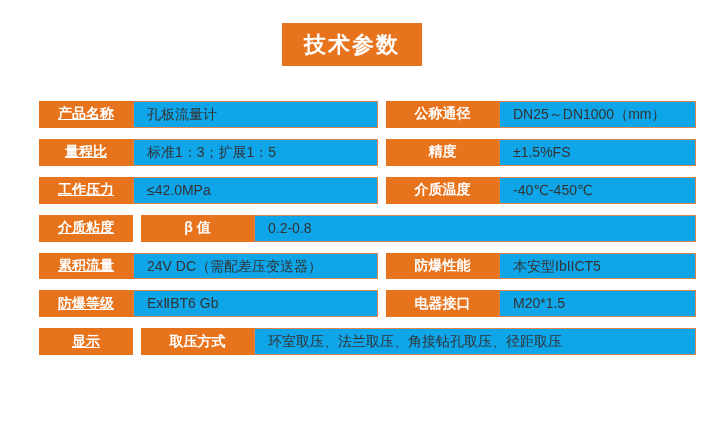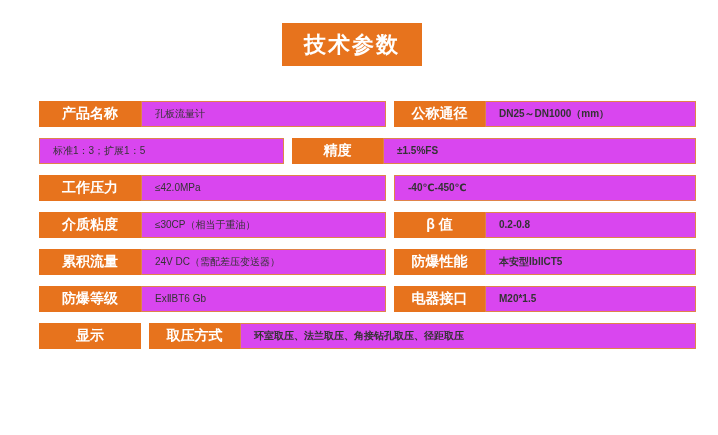--- a/index.html
+++ b/index.html
@@ -36,34 +36,34 @@
   }
   .cell-label {
     background: #e7731d;
     color: #ffffff;
     font-size: 14px;
     font-weight: bold;
     display: flex; align-items: center; justify-content: center;
     text-align: center;
     flex: 0 0 auto;
   }
-  .cell-label.l1 { width: 102px; }
-  .cell-label.l2 { width: 91px; }
+  .cell-label.l1 { width: 94px; text-decoration: underline; }
+  .cell-label.l2 { width: 113px; }
   .cell-value {
-    background: #d946ef;
+    background: #0ea5e9;
     border: 1.5px solid #e0834a;
     color: #333333;
-    font-size: 10px;
+    font-size: 14px;
     display: flex; align-items: center;
     padding: 3px 6px 3px 13px;
     line-height: 1.35;
     white-space: pre-line;
   }
   .cell-value.v1 { width: 245px; flex: 0 0 auto; }
-  .cell-value.v2 { flex: 1 1 auto; font-weight: bold; }
+  .cell-value.v2 { flex: 1 1 auto; }
   .cell-value.vfull { flex: 1 1 auto; }
   .col-gap { width: 6px; flex: 0 0 auto; }
 </style>
 </head>
 <body>
 
 <div class="title-box">
   <span>技术参数</span>
 </div>
 
@@ -71,36 +71,37 @@
 
   <div class="row">
     <div class="cell-label l1">产品名称</div>
     <div class="cell-value v1">孔板流量计</div>
     <div class="col-gap"></div>
     <div class="cell-label l2">公称通径</div>
     <div class="cell-value v2">DN25～DN1000（mm）</div>
   </div>
 
   <div class="row">
+    <div class="cell-label l1">量程比</div>
     <div class="cell-value v1">标准1：3；扩展1：5</div>
     <div class="col-gap"></div>
     <div class="cell-label l2">精度</div>
     <div class="cell-value v2">±1.5%FS</div>
   </div>
 
   <div class="row">
     <div class="cell-label l1">工作压力</div>
     <div class="cell-value v1">≤42.0MPa</div>
     <div class="col-gap"></div>
+    <div class="cell-label l2">介质温度</div>
     <div class="cell-value v2">-40℃-450℃</div>
   </div>
 
   <div class="row">
     <div class="cell-label l1">介质粘度</div>
-    <div class="cell-value v1">≤30CP（相当于重油）</div>
     <div class="col-gap"></div>
     <div class="cell-label l2">β 值</div>
     <div class="cell-value v2">0.2-0.8</div>
   </div>
 
 
   <div class="row">
     <div class="cell-label l1">累积流量</div>
     <div class="cell-value v1">24V DC（需配差压变送器）</div>
     <div class="col-gap"></div>

